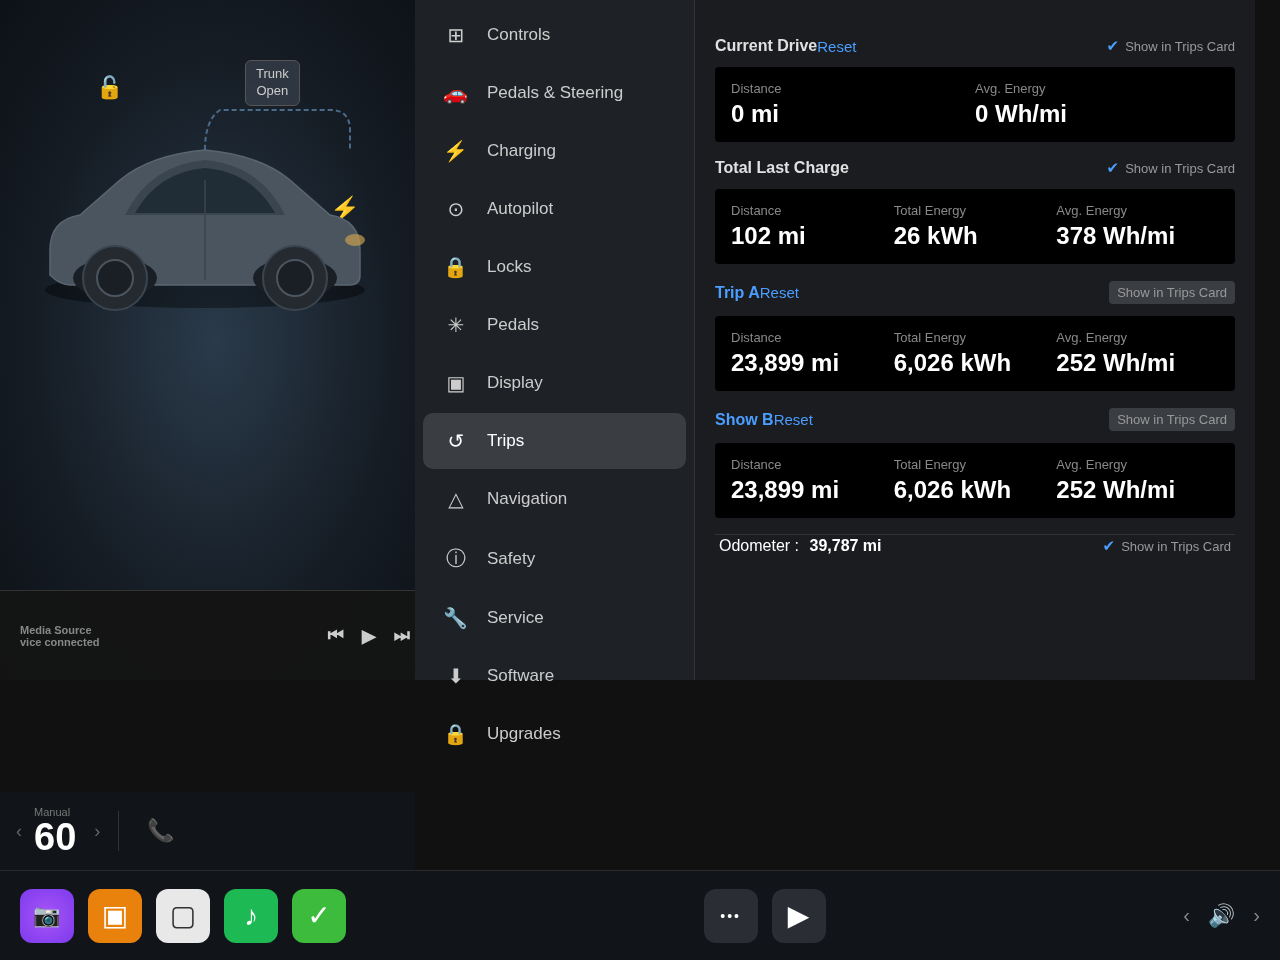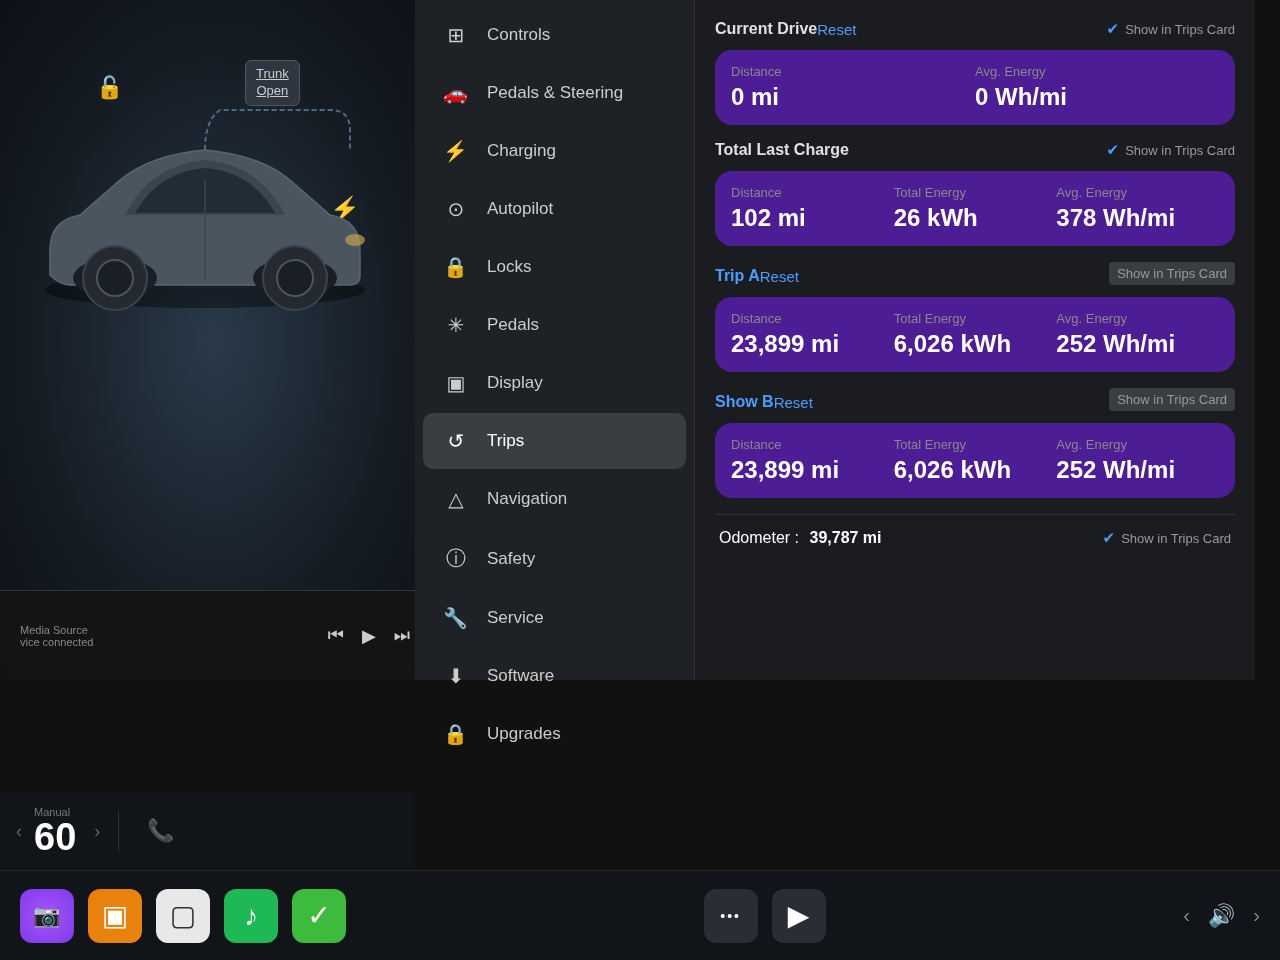--- a/index.html
+++ b/index.html
@@ -42,21 +42,20 @@
       top: 60px;
       left: 245px;
       background: rgba(50,60,70,0.85);
       border: 1px solid #555;
       border-radius: 6px;
       padding: 5px 10px;
       font-size: 13px;
       color: #ccc;
       text-align: center;
       line-height: 1.3;
-      text-decoration: underline;
     }
 
     
     .lock-icon-area {
       position: absolute;
       top: 75px;
       left: 96px;
       font-size: 22px;
       color: #aaa;
     }
@@ -85,20 +84,21 @@
       bottom: 0;
       left: 0;
       width: 430px;
       height: 90px;
       background: rgba(20,20,20,0.95);
       display: flex;
       align-items: center;
       padding: 0 20px;
       gap: 26px;
       border-top: 1px solid #333;
+      font-weight: bold;
     }
 
     .media-source-text {
       font-size: 11px;
       color: #888;
       flex: 1;
     }
 
     .media-controls {
       display: flex;
@@ -154,23 +154,24 @@
       top: 0;
       width: 560px;
       height: 680px;
       background: #1a1c20;
       overflow-y: auto;
       padding: 20px;
     }
 
     .section-header {
       display: flex;
-      align-items: flex-end;
+      align-items: center;
       justify-content: space-between;
       margin-bottom: 12px;
+      margin-top: 17px;
     }
 
     .section-title {
       font-size: 16px;
       font-weight: 600;
       color: #e0e0e0;
     }
 
     .reset-btn {
       color: #4a9eff;
@@ -188,22 +189,22 @@
       color: #999;
       margin-left: auto;
     }
 
     .checkbox-icon {
       color: #4a9eff;
       font-size: 15px;
     }
 
     .data-card {
-      background: #4c1d95;
-      border-radius: 17px;
+      background: #000000;
+      border-radius: 4px;
       padding: 14px 16px;
       margin-bottom: 16px;
     }
 
     .data-row {
       display: flex;
       gap: 0;
     }
 
     .data-cell {
@@ -225,21 +226,21 @@
     .trip-label {
       color: #4a9eff;
       font-size: 16px;
       font-weight: 600;
     }
 
     .odometer-row {
       display: flex;
       align-items: center;
       justify-content: space-between;
-      padding: 14px 4px;
+      padding: 2px 4px;
       border-top: 1px solid #333;
       margin-top: 6px;
     }
 
     
     .taskbar {
       position: absolute;
       bottom: 0;
       left: 0;
       width: 1280px;

